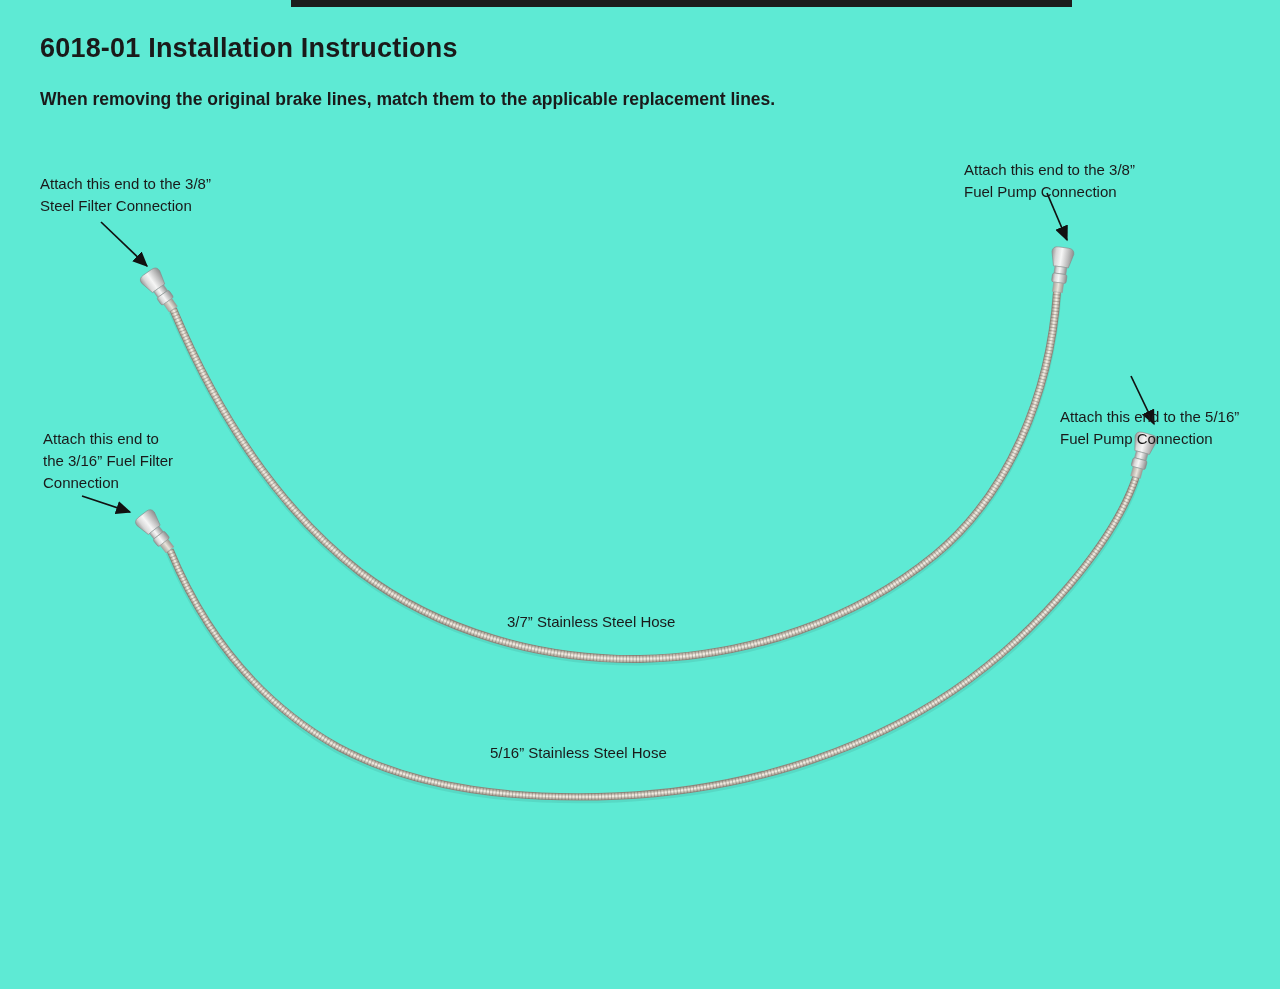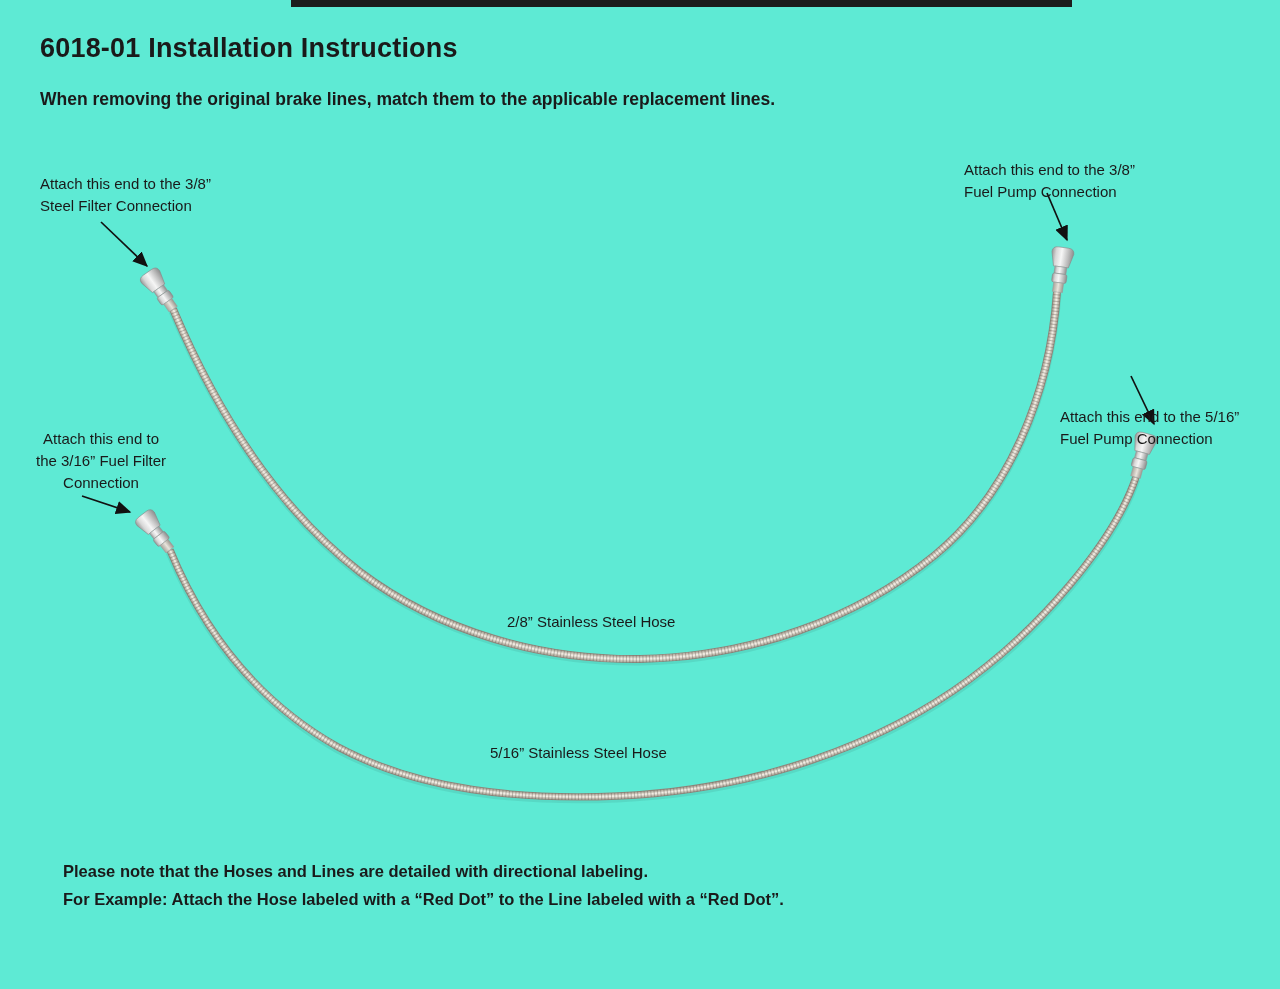--- a/index.html
+++ b/index.html
@@ -117,27 +117,23 @@
   <div class="lbl" style="left:964px;top:159px;">
     <div>Attach this end to the 3/8”</div>
     <div>Fuel Pump Connection</div>
   </div>
 
   <div class="lbl" style="left:1060px;top:364px;margin-top:42px;">
     <div>Attach this end to the 5/16”</div>
     <div>Fuel Pump Connection</div>
   </div>
 
-  <div class="lbl" style="left:36px;top:428px;text-align:center;">
+  <div class="lbl" style="left:43px;top:428px;">
     <div>Attach this end to</div>
     <div>the 3/16” Fuel Filter</div>
     <div>Connection</div>
   </div>
 
-  <div class="hose-name" style="left:507px;top:613px;">2/8” Stainless Steel Hose</div>
+  <div class="hose-name" style="left:507px;top:613px;">3/7” Stainless Steel Hose</div>
   <div class="hose-name" style="left:490px;top:744px;">5/16” Stainless Steel Hose</div>
 
-  <div class="footer-note">
-    <div>Please note that the Hoses and Lines are detailed with directional labeling.</div>
-    <div>For Example: Attach the Hose labeled with a “Red Dot” to the Line labeled with a “Red Dot”.</div>
-  </div>
 
 </div>
 
 </body></html>

